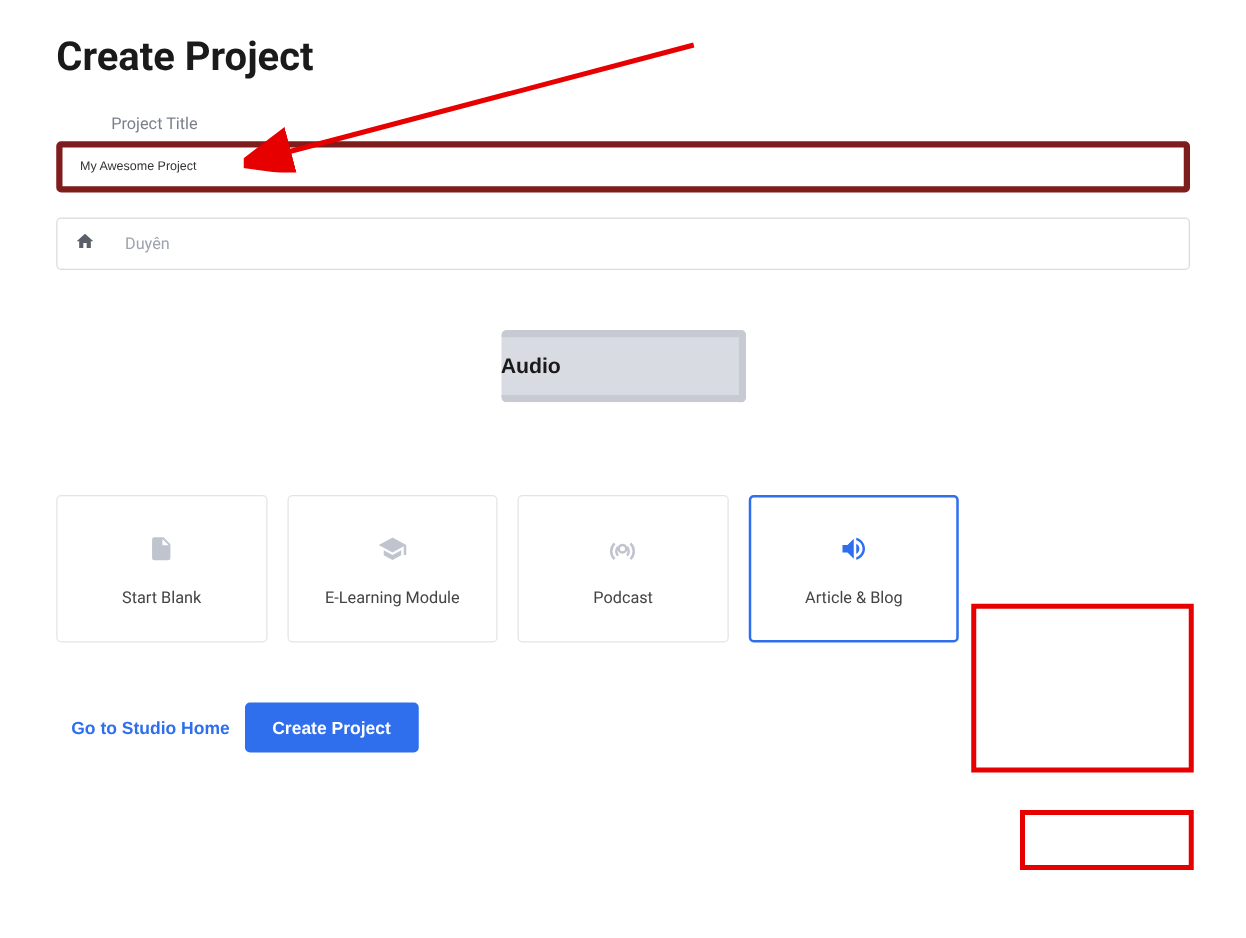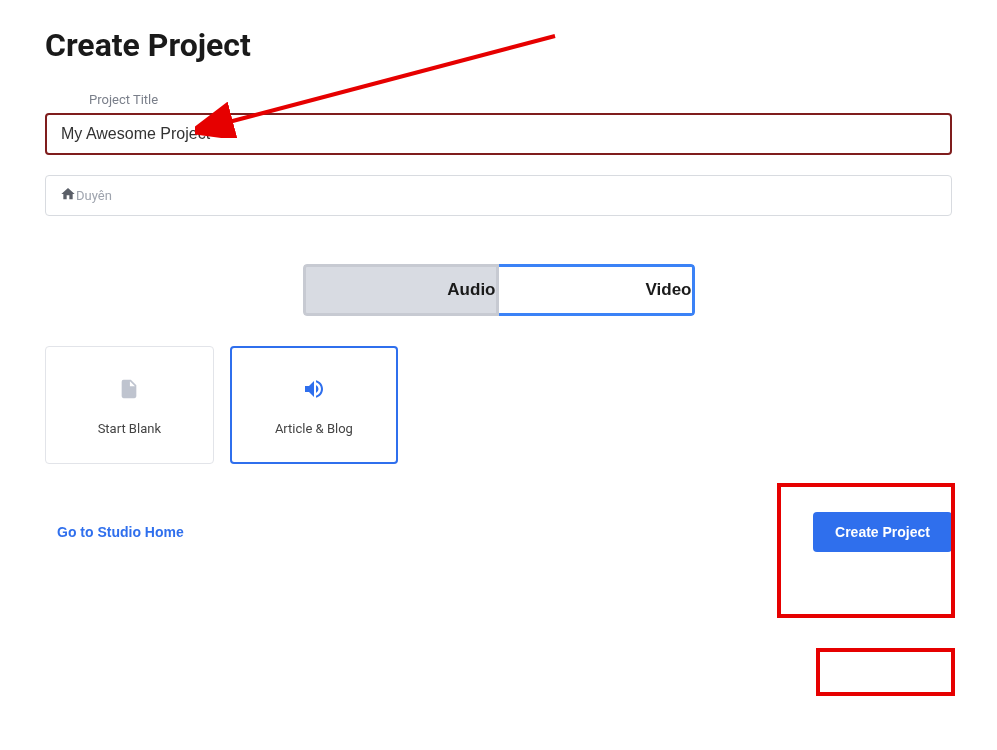--- a/index.html
+++ b/index.html
@@ -29,37 +29,37 @@
     .field-label {
       display: block;
       font-size: 13px;
       color: #7a7f8a;
       margin-bottom: 6px;
       margin-left: 44px;
     }
     .text-input {
       width: 100%;
       padding: 10px 14px;
-      border: 2px solid #7f1d1d;
-      border-radius: 4px;
-      font-size: 16px;
+      border: 5px solid #7f1d1d;
+      border-radius: 4px;
+      font-size: 10px;
       color: #333;
       background: #fff;
     }
     .folder-input {
       width: 100%;
       padding: 10px 14px;
       border: 1px solid #d8dbe0;
       border-radius: 4px;
       font-size: 13px;
       color: #9ea3ad;
       background: #fff;
       display: flex;
       align-items: center;
-      gap: 0;
+      gap: 24px;
       cursor: pointer;
     }
     .folder-icon {
       color: #5b5f68;
       flex-shrink: 0;
     }
     .toggle-group {
       display: flex;
       justify-content: center;
       margin: 48px 0 30px 0;
@@ -67,24 +67,24 @@
     .toggle-container {
       display: inline-flex;
       border-radius: 4px;
       overflow: hidden;
     }
     .toggle-btn {
       padding: 13px 0;
       width: 196px;
       font-size: 17px;
       font-weight: 600;
-      border: 3px solid #3b82f6;
-      background: #fff;
-      cursor: pointer;
-      text-align: right;
+      border: 6px solid #3b82f6;
+      background: #fff;
+      cursor: pointer;
+      text-align: left;
       color: #1a1a1a;
     }
     .toggle-btn.active {
       background: #d8dbe2;
       border-color: #c7cad2;
     }
     .toggle-btn:first-child {
       border-top-left-radius: 4px;
       border-bottom-left-radius: 4px;
     }
@@ -104,20 +104,21 @@
       border-radius: 4px;
       padding: 24px 8px 22px 8px;
       text-align: center;
       cursor: pointer;
       background: #fff;
       display: flex;
       flex-direction: column;
       align-items: center;
       justify-content: center;
       min-height: 118px;
+      margin-top: 44px;
     }
     .type-card.selected {
       border: 2px solid #2f6fed;
       text-align: right;
     }
     .card-icon {
       color: #bfc4cf;
       margin-bottom: 20px;
       height: 24px;
       display: flex;
@@ -127,21 +128,20 @@
     .type-card.selected .card-icon {
       color: #2f6fed;
     }
     .card-label {
       font-size: 13px;
       color: #444;
       font-weight: 400;
     }
     .bottom-row {
       display: flex;
-      justify-content: space-between;
       align-items: center;
       margin-top: 48px;
     }
     .link-btn {
       background: none;
       border: none;
       color: #2f6fed;
       font-size: 14px;
       font-weight: 600;
       cursor: pointer;
@@ -185,40 +185,55 @@
           <path d="M10 20v-6h4v6h5v-8h3L12 3 2 12h3v8z"></path>
         </svg>
     </span>
     <span>Duyên</span>
   </div>
 </div>
 
 <div class="toggle-group">
   <div class="toggle-container">
     <button class="toggle-btn active">Audio</button>
-    <button class="toggle-btn">Video</button>
   </div>
 </div>
 
 <div class="card-grid">
 
   <div class="type-card">
     <div class="card-icon">
       <svg width="22" height="22" viewBox="0 0 24 24" fill="currentColor">
           <path d="M14 2H6a2 2 0 0 0-2 2v16a2 2 0 0 0 2 2h12a2 2 0 0 0 2-2V8l-6-6zm-1 7V3.5L18.5 9H13z"></path>
         </svg>
     </div>
     <div class="card-label">Start Blank</div>
   </div>
 
-
-
-
-
-
+  <div class="type-card">
+    <div class="card-icon">
+      <svg width="24" height="24" viewBox="0 0 24 24" fill="currentColor">
+          <path d="M5 13.18v4L12 21l7-3.82v-4L12 17l-7-3.82zM12 3L1 9l11 6 9-4.91V17h2V9L12 3z"></path>
+        </svg>
+    </div>
+    <div class="card-label">E-Learning Module</div>
+  </div>
+
+
+
+
+
+  <div class="type-card">
+    <div class="card-icon">
+      <svg width="24" height="24" viewBox="0 0 24 24" fill="currentColor">
+          <path d="M12 8a4 4 0 1 0 0 8 4 4 0 0 0 0-8zm0 6a2 2 0 1 1 0-4 2 2 0 0 1 0 4zm-7.07-7.07a10 10 0 0 0 0 14.14l1.41-1.41a8 8 0 0 1 0-11.32L4.93 6.93zm2.83 2.83a6 6 0 0 0 0 8.48l1.41-1.41a4 4 0 0 1 0-5.66L7.76 9.76zm8.48 0l-1.41 1.41a4 4 0 0 1 0 5.66l1.41 1.41a6 6 0 0 0 0-8.48zm2.83-2.83l-1.41 1.41a8 8 0 0 1 0 11.32l1.41 1.41a10 10 0 0 0 0-14.14z"></path>
+        </svg>
+    </div>
+    <div class="card-label">Podcast</div>
+  </div>
 
 
 
   <div class="type-card selected">
     <div class="card-icon">
       <svg width="24" height="24" viewBox="0 0 24 24" fill="currentColor">
           <path d="M3 9v6h4l5 5V4L7 9H3zm13.5 3a4.5 4.5 0 0 0-2.5-4.03v8.05A4.5 4.5 0 0 0 16.5 12zM14 3.23v2.06c2.89.86 5 3.54 5 6.71s-2.11 5.85-5 6.71v2.06c4.01-.91 7-4.49 7-8.77s-2.99-7.86-7-8.77z"></path>
         </svg>
     </div>
     <div class="card-label">Article &amp; Blog</div>

